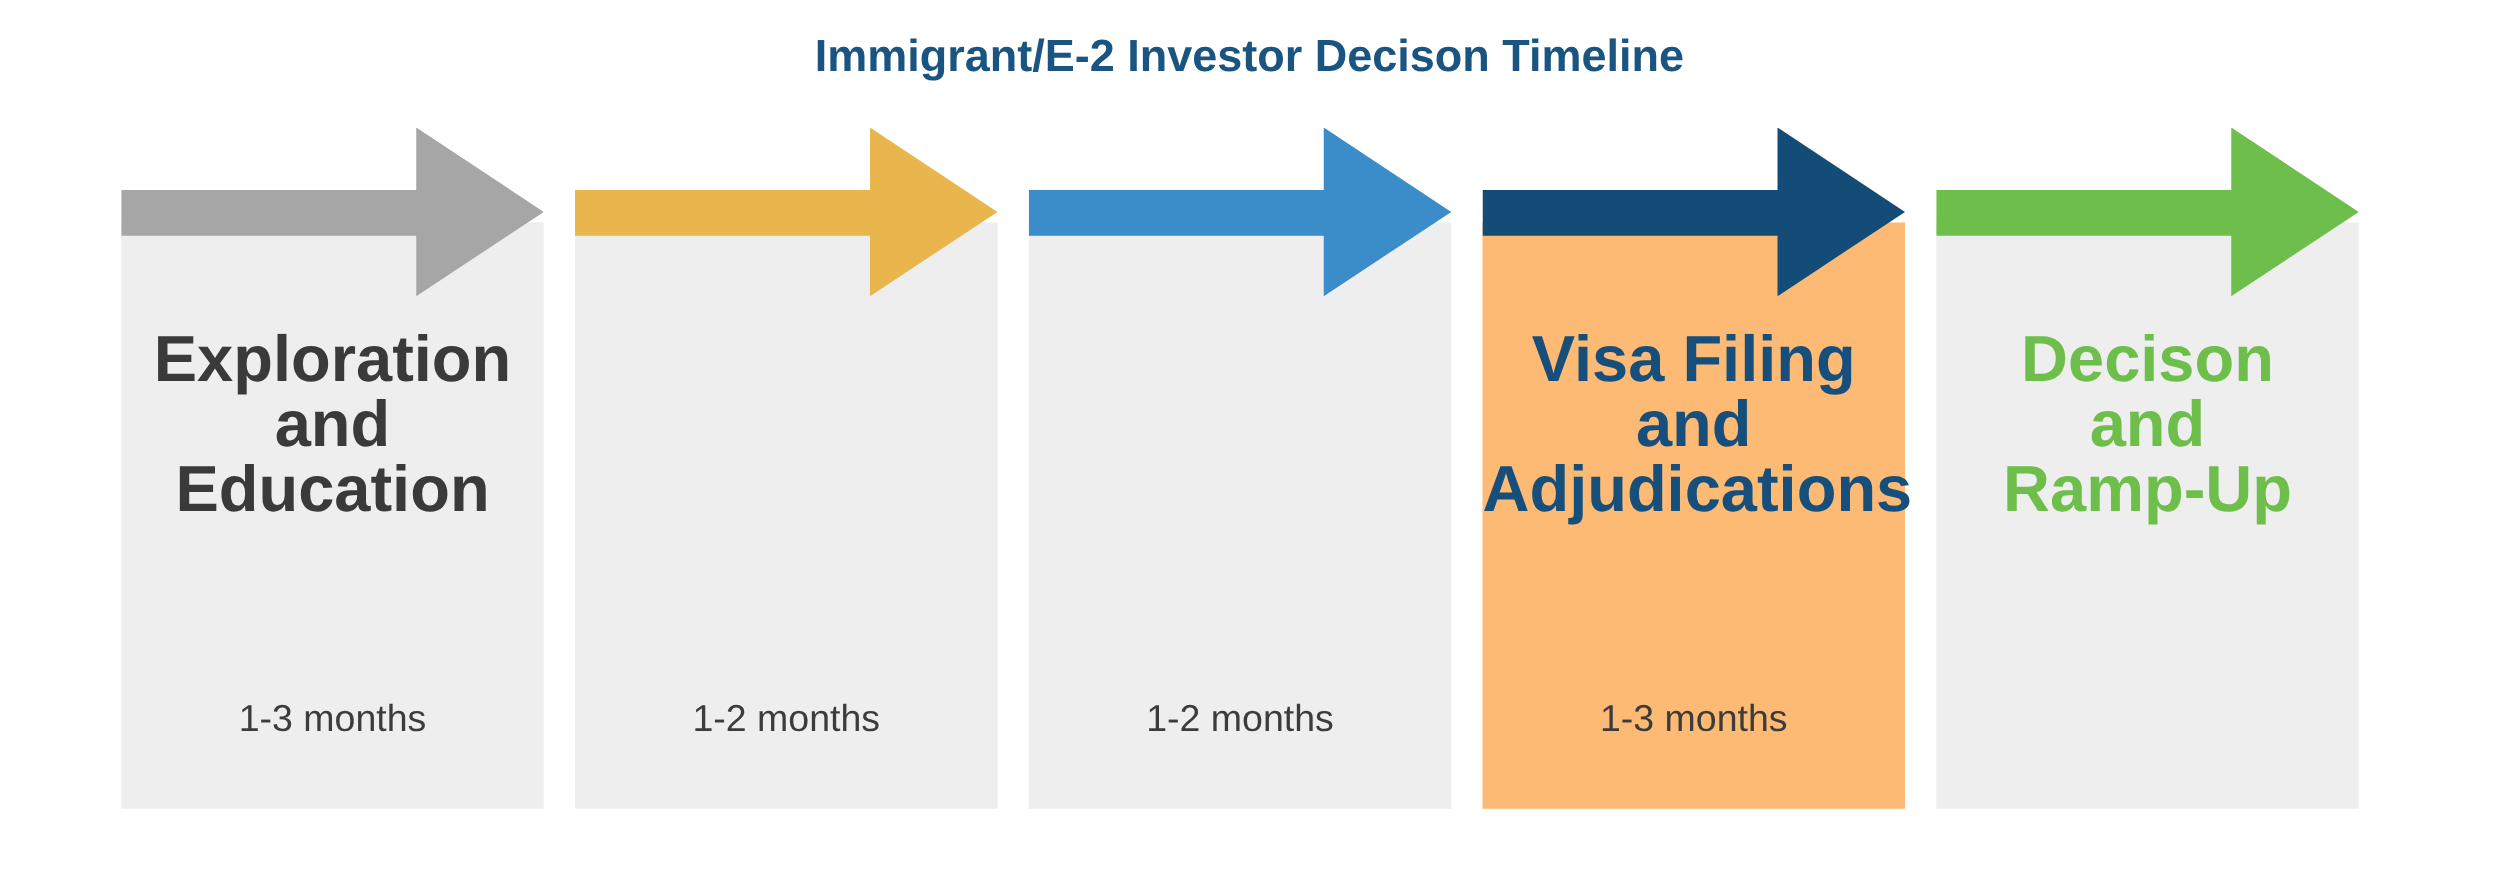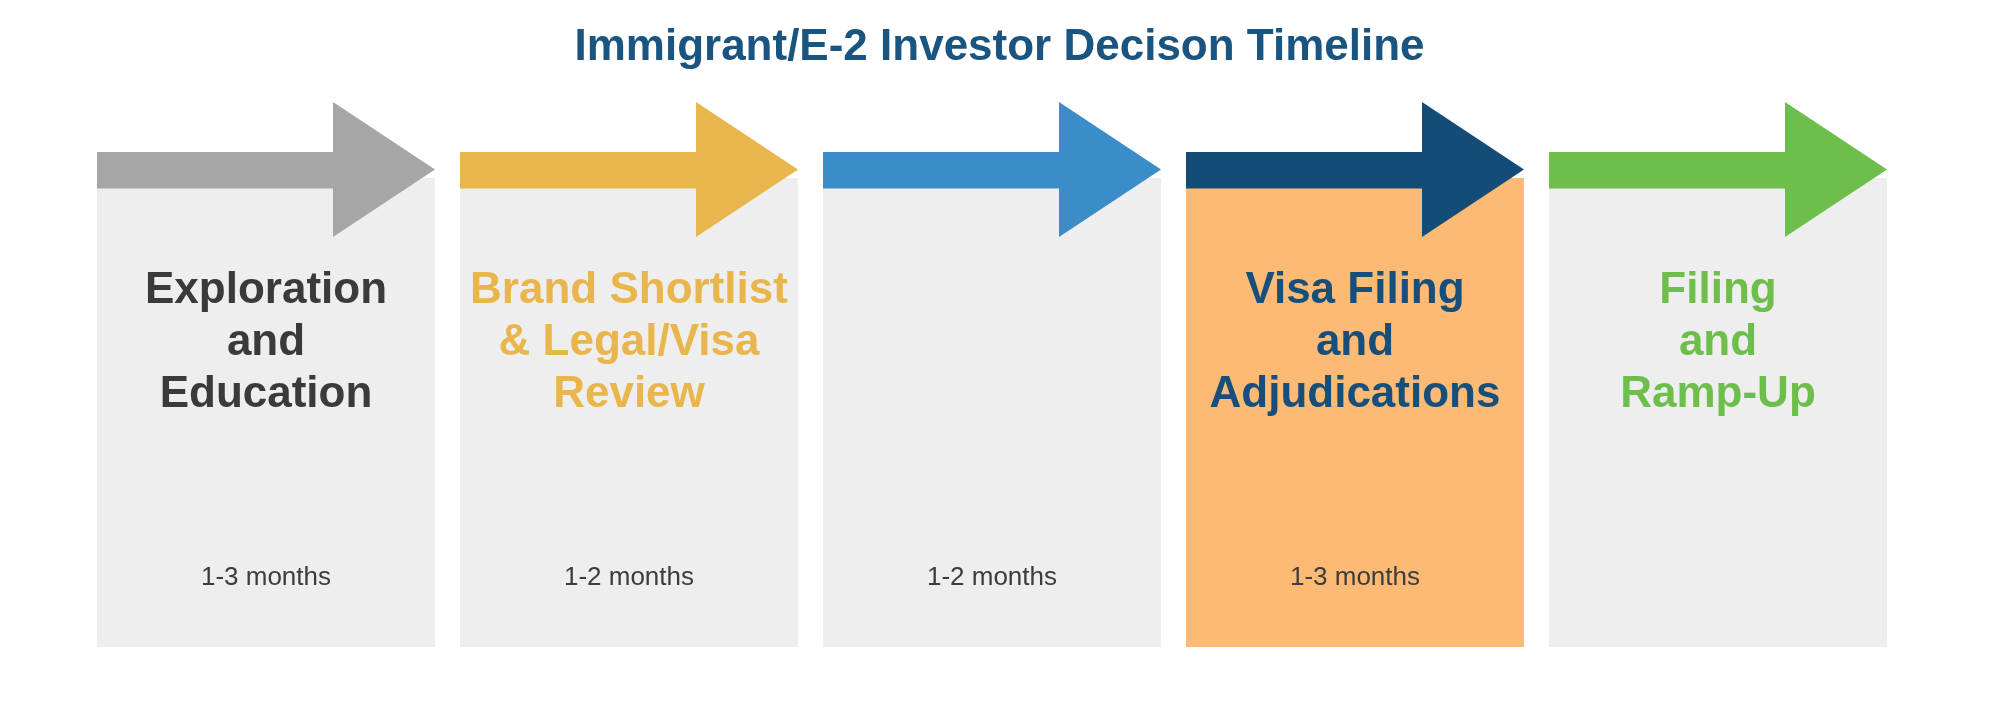--- a/index.html
+++ b/index.html
@@ -15,21 +15,21 @@
     background: #ffffff;
     overflow: hidden;
   }
   .page-title {
     position: absolute;
     top: 19px;
     left: 0;
     width: 100%;
     margin: 0;
     text-align: center;
-    font-size: 44px;
+    font-size: 36px;
     font-weight: 700;
     line-height: 52px;
   }
   .card {
     position: absolute;
     top: 178px;
     width: 338px;
     height: 469px;
   }
   .arrow {
@@ -44,32 +44,32 @@
   .s2 { left: 823px; }
   .s3 { left: 1186px; }
   .s4 { left: 1549px; }
   .heading {
     position: absolute;
     top: 84px;
     left: 0;
     width: 100%;
     margin: 0;
     text-align: center;
-    font-size: 44px;
+    font-size: 52px;
     font-weight: 700;
     line-height: 52px;
     white-space: pre-line;
   }
   .duration {
     position: absolute;
     top: 376px;
     left: 0;
     width: 100%;
     text-align: center;
-    font-size: 26px;
+    font-size: 30px;
     font-weight: 400;
     line-height: 44px;
   }
 </style>
 </head>
 <body>
 
 <div class="page">
 
   <h1 class="page-title" style="color: rgb(26, 84, 128);">Immigrant/E-2 Investor Decison Timeline</h1>
@@ -78,23 +78,20 @@
     <h2 class="heading" style="color: rgb(58, 58, 58);">Exploration
 and
 Education</h2>
     <div class="duration" style="color: rgb(60, 60, 60);">1-3 months</div>
   </section>
   <svg class="arrow s0" viewBox="0 0 338 135">
     <polygon points="0,50 236,50 236,0 338,67.5 236,135 236,86.5 0,86.5" fill="#a6a6a6"></polygon>
   </svg>
 
   <section class="card s1" style="background-color: rgb(238, 238, 238);">
-    <h2 class="heading" style="color: rgb(232, 182, 76);">Brand Shortlist
-&amp; Legal/Visa
-Review</h2>
     <div class="duration" style="color: rgb(60, 60, 60);">1-2 months</div>
   </section>
   <svg class="arrow s1" viewBox="0 0 338 135">
     <polygon points="0,50 236,50 236,0 338,67.5 236,135 236,86.5 0,86.5" fill="#e8b64c"></polygon>
   </svg>
 
   <section class="card s2" style="background-color: rgb(238, 238, 238);">
     <div class="duration" style="color: rgb(60, 60, 60);">1-2 months</div>
   </section>
   <svg class="arrow s2" viewBox="0 0 338 135">
@@ -105,21 +102,21 @@
     <h2 class="heading" style="color: rgb(22, 79, 124);">Visa Filing
 and
 Adjudications</h2>
     <div class="duration" style="color: rgb(60, 60, 60);">1-3 months</div>
   </section>
   <svg class="arrow s3" viewBox="0 0 338 135">
     <polygon points="0,50 236,50 236,0 338,67.5 236,135 236,86.5 0,86.5" fill="#134c77"></polygon>
   </svg>
 
   <section class="card s4" style="background-color: rgb(238, 238, 238);">
-    <h2 class="heading" style="color: rgb(110, 190, 76);">Filing
+    <h2 class="heading" style="color: rgb(110, 190, 76);">Decison
 and
 Ramp-Up</h2>
     <div class="duration" style="color: rgb(60, 60, 60);"></div>
   </section>
   <svg class="arrow s4" viewBox="0 0 338 135">
     <polygon points="0,50 236,50 236,0 338,67.5 236,135 236,86.5 0,86.5" fill="#6ebe4c"></polygon>
   </svg>
 
 </div>
 

